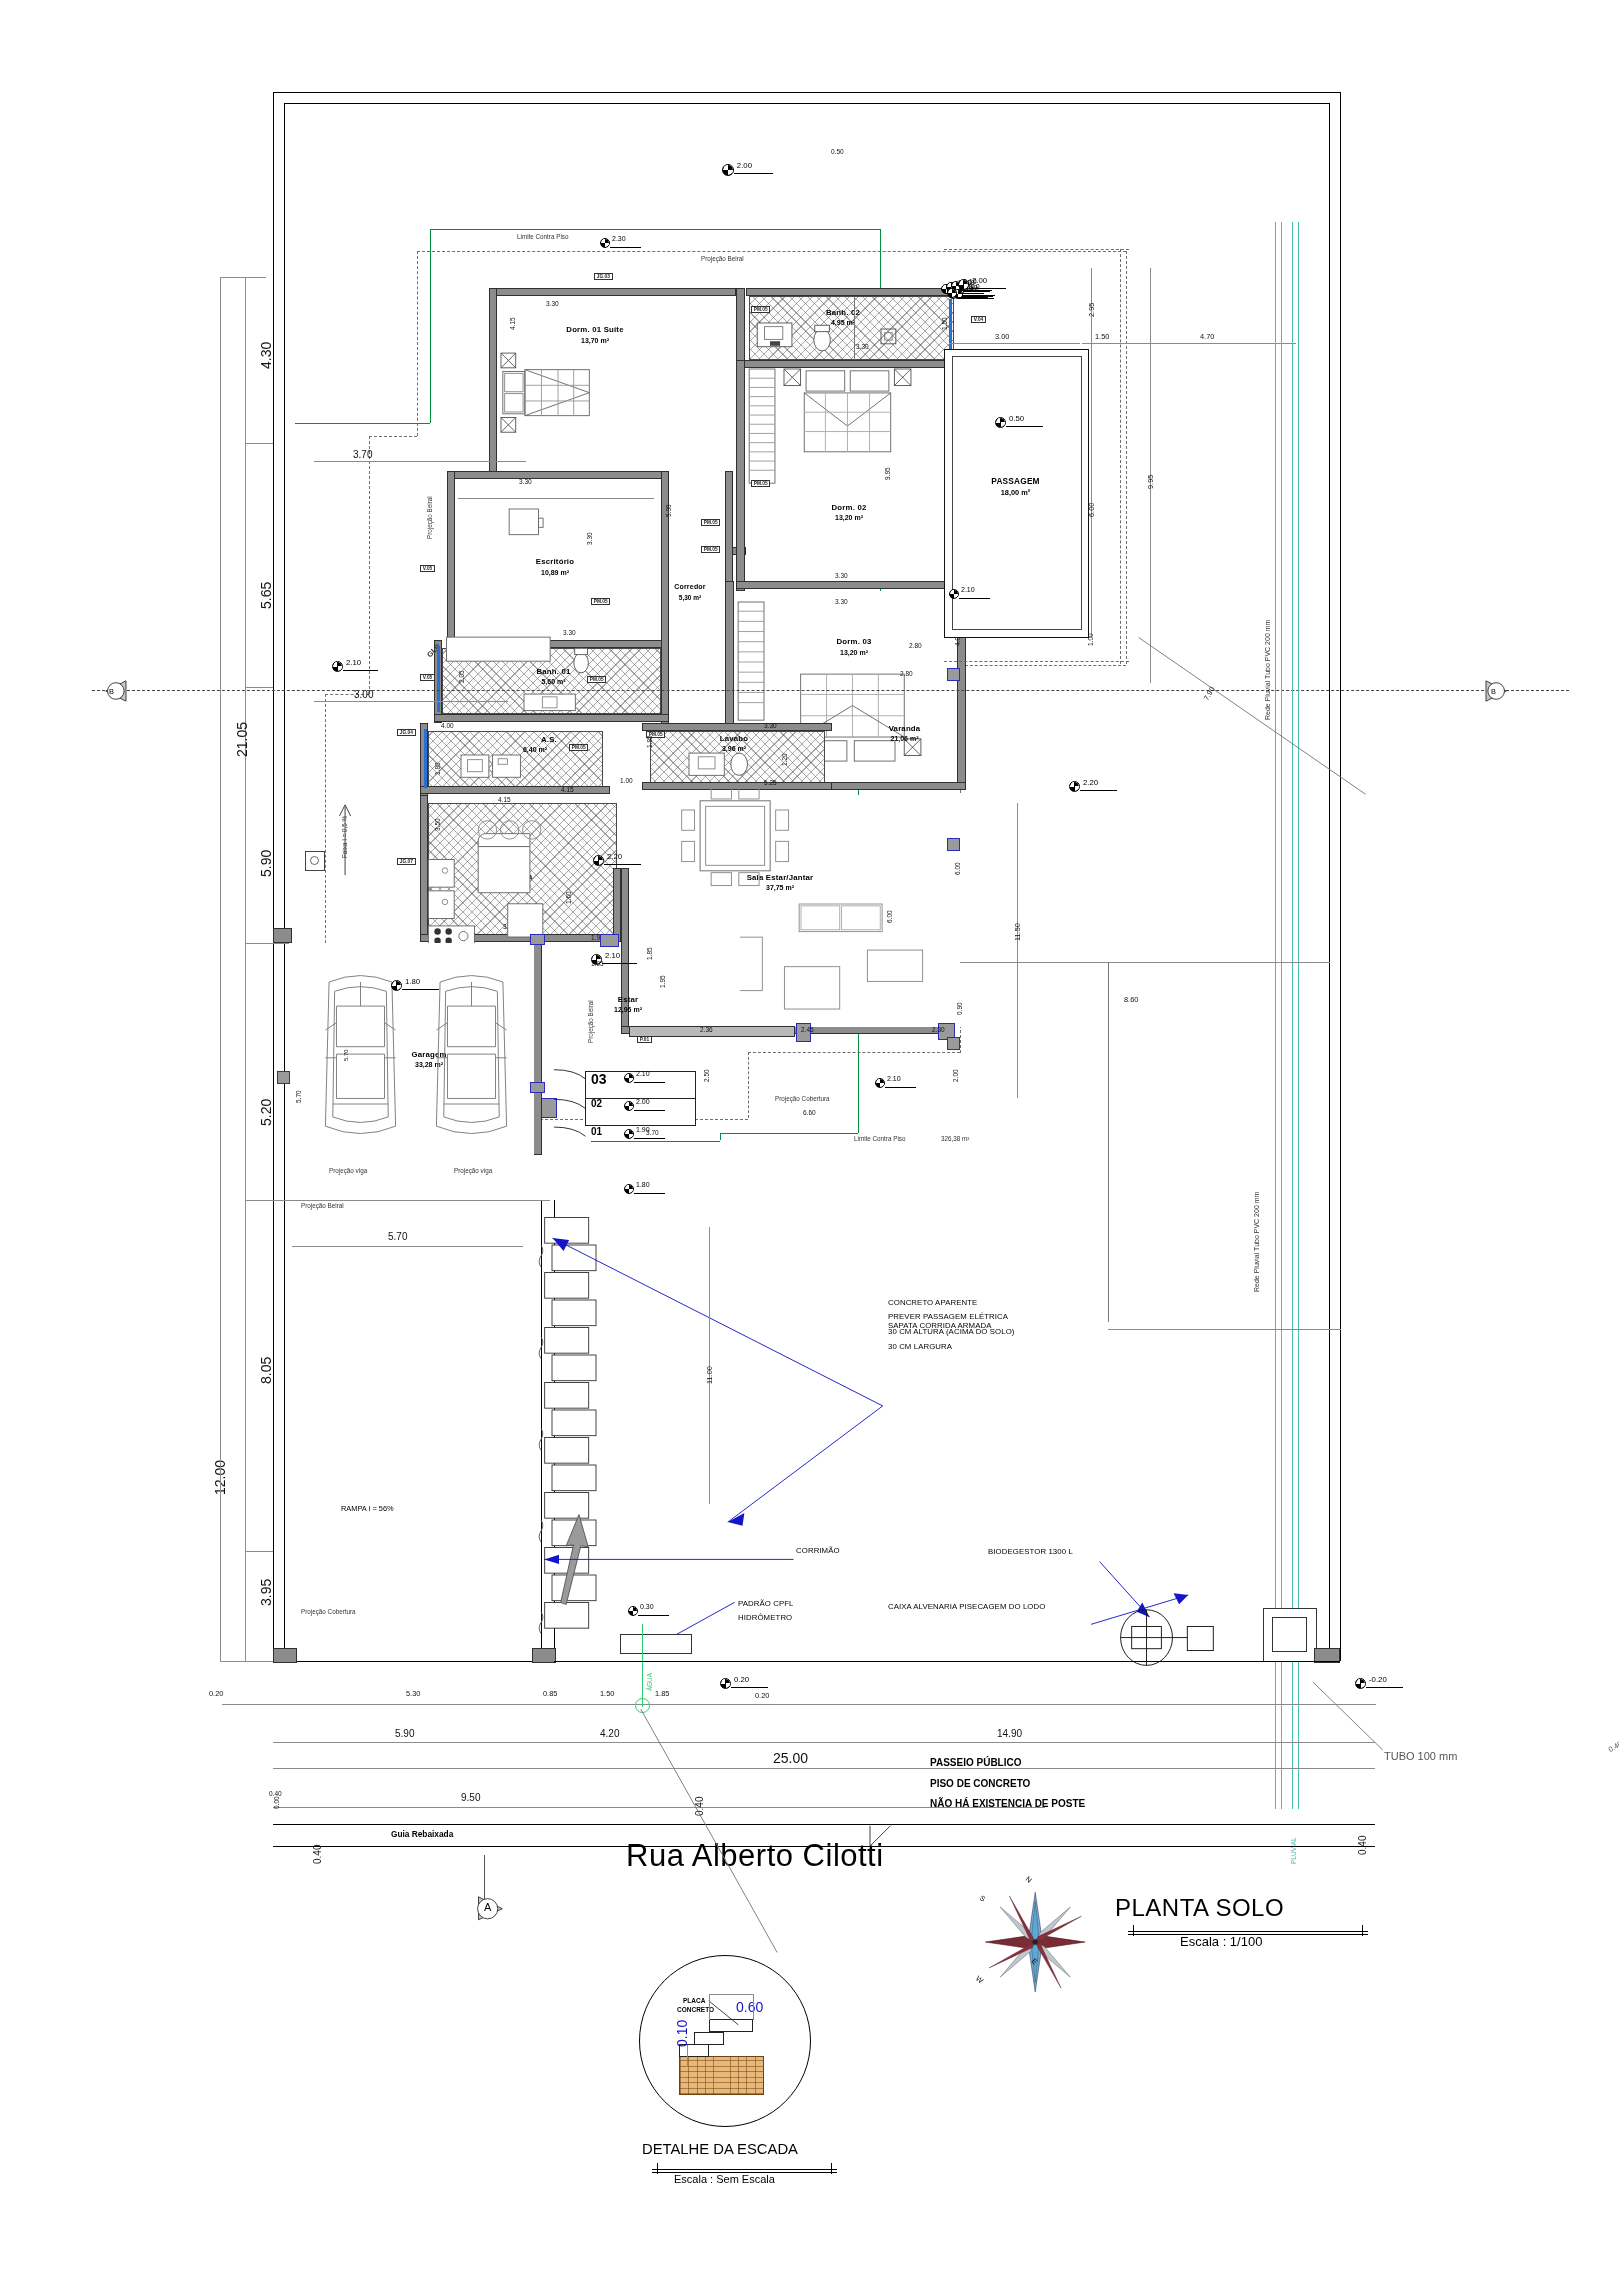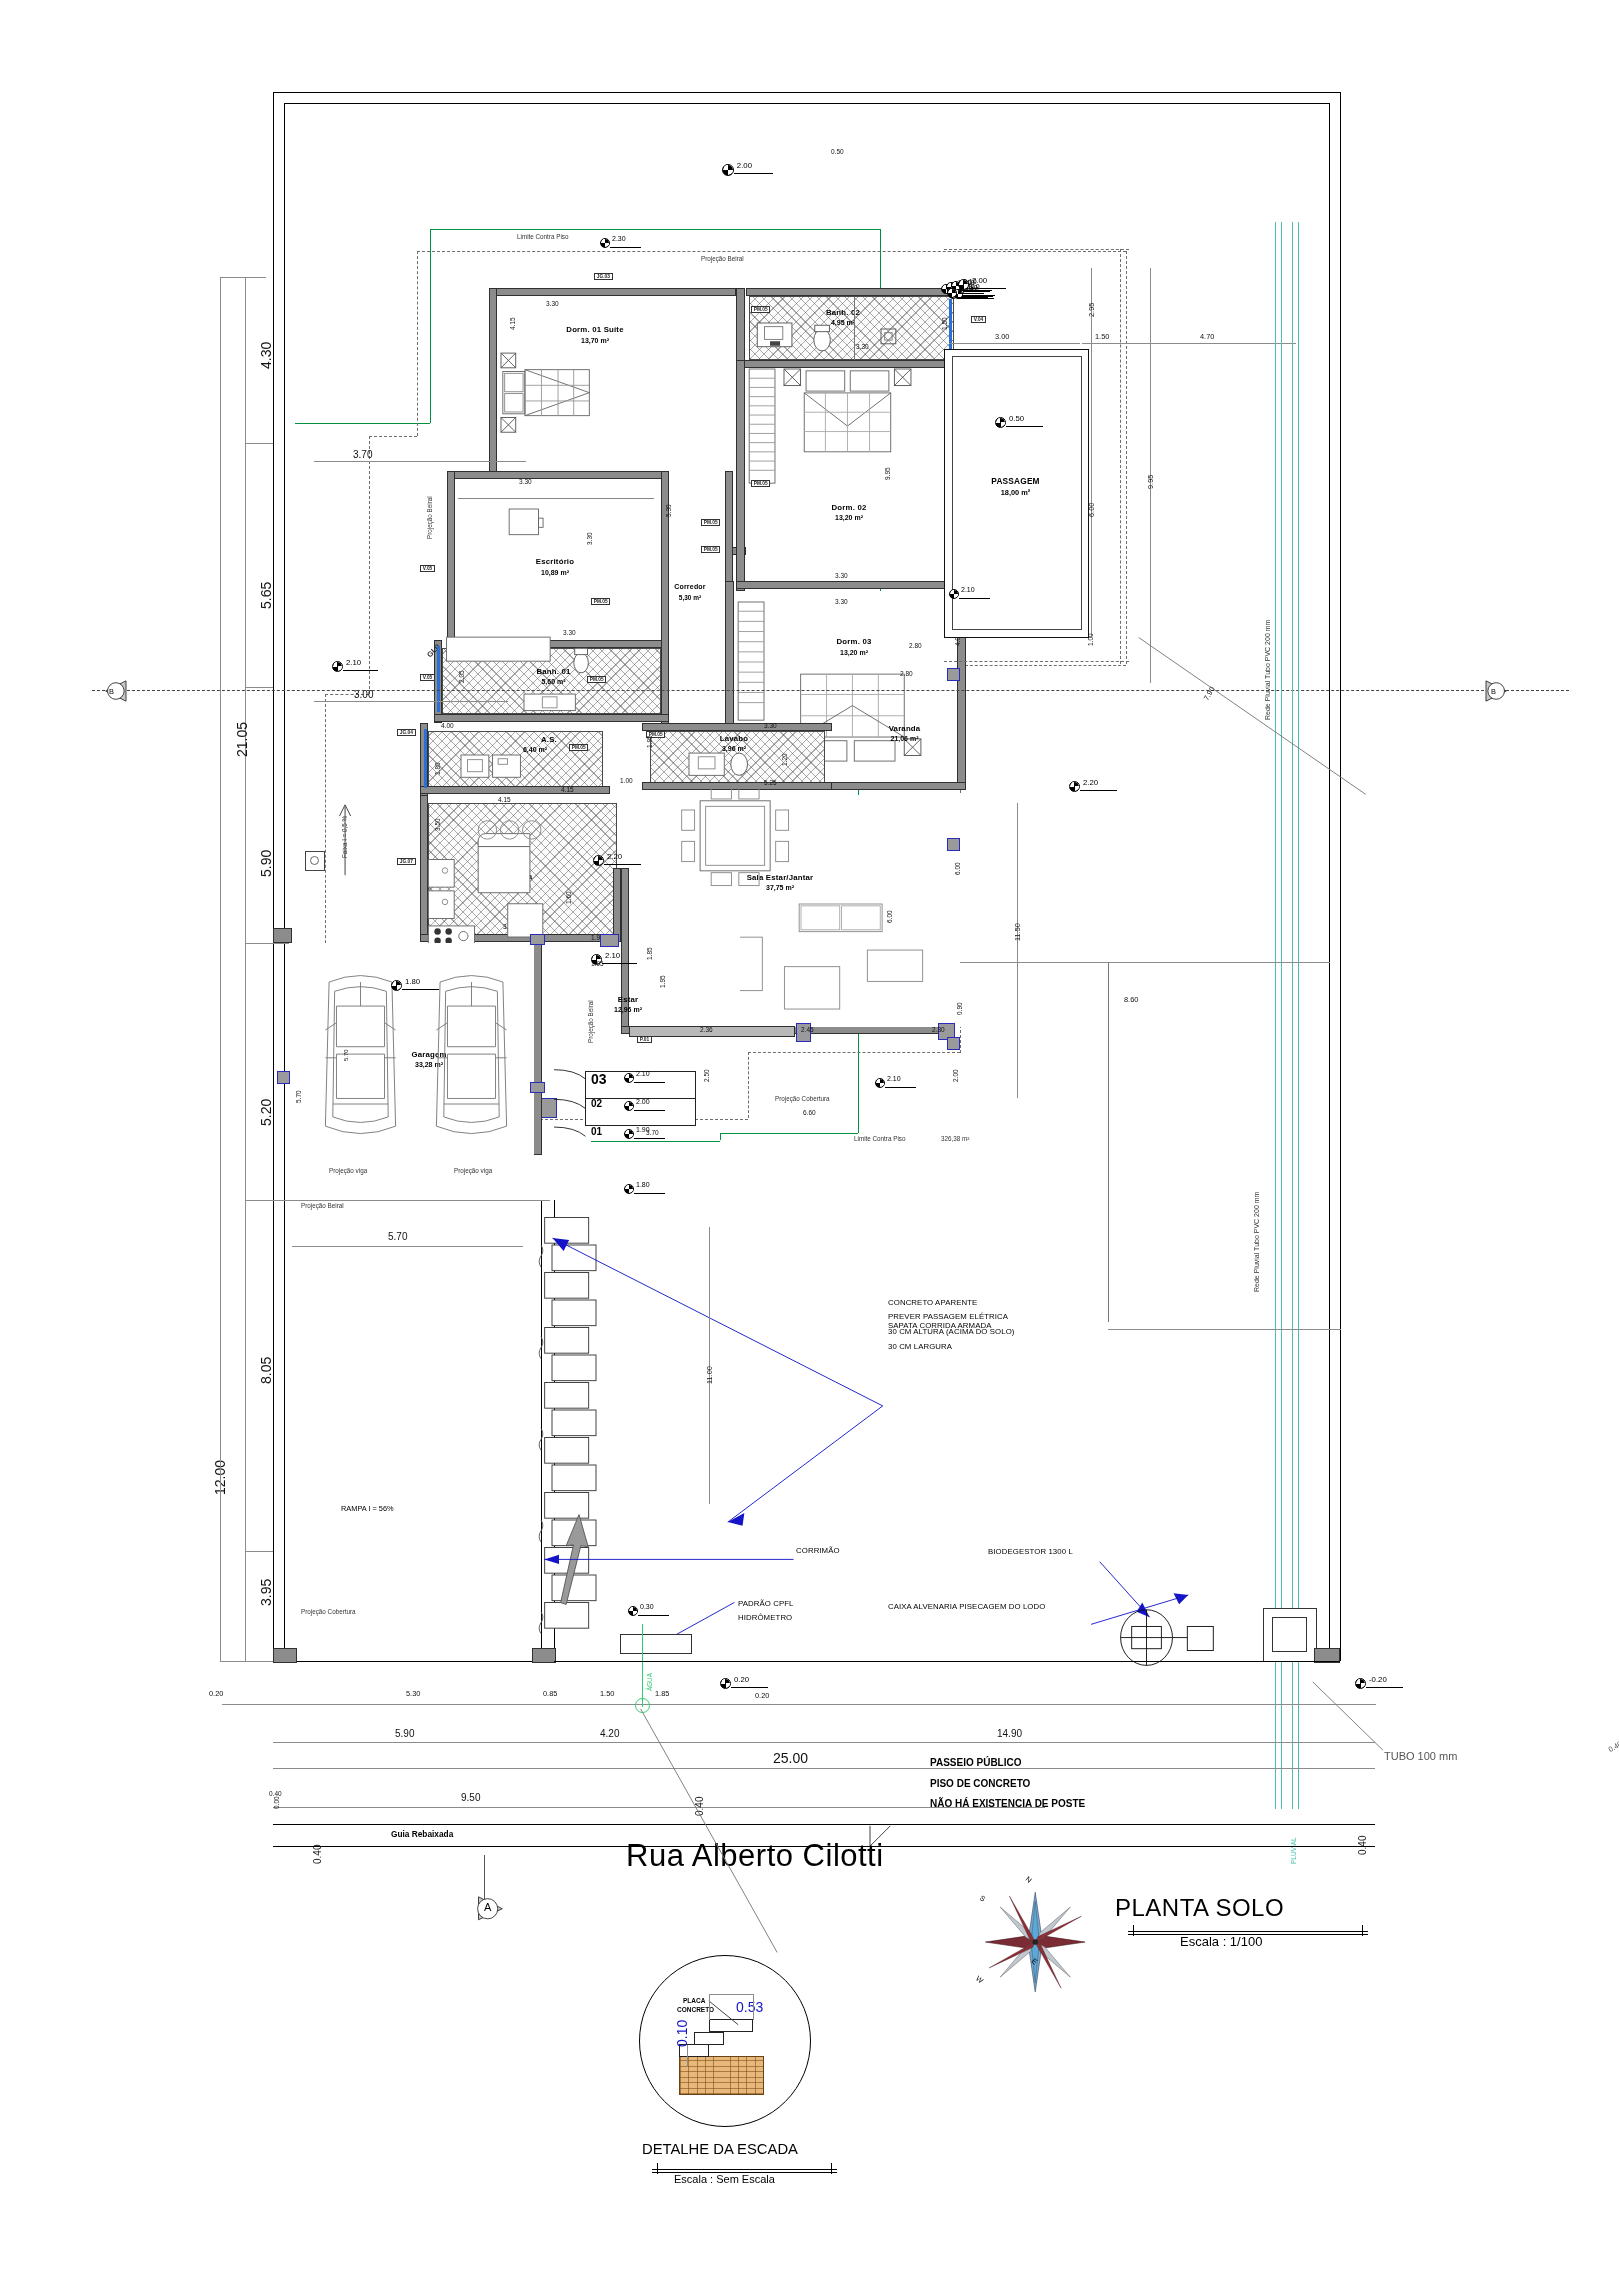--- a/index.html
+++ b/index.html
@@ -972,21 +972,21 @@
   <div class="circledetail" style="left:639px; top:1955px; width:172px; height:172px;"></div>
   <div class="brick" style="left:679px; top:2056px; width:85px; height:39px;"></div>
   <div class="stepbox" style="left:679px; top:2044px; width:29.5px; height:13px;"></div>
   <div class="stepbox" style="left:694px; top:2032px; width:29.5px; height:13px;"></div>
   <div class="stepbox" style="left:709px; top:2019px; width:44px; height:13px;"></div>
   <div class="txt" style="left:683px; top:1997px; font-size:6.5px; font-weight:bold;">PLACA</div>
   <div class="txt" style="left:677px; top:2006px; font-size:6.5px; font-weight:bold;">CONCRETO</div>
   <svg class="abs" style="left:707px; top:1999px;" width="46" height="29.5" viewBox="0 0 50 32">
     <line x1="2" y1="2" x2="34" y2="28" stroke="#333"></line>
   </svg>
-  <div class="txt bluebold" style="left:736px; top:1999px;">0.53</div>
+  <div class="txt bluebold" style="left:736px; top:1999px;">0.60</div>
   <div class="vtxt bluebold" style="left:674px; top:2047px; transform:rotate(-90deg);">0.10</div>
   <div class="hg" style="left:709px; top:1994px; width:44px;"></div>
   <div class="vg" style="left:687px; top:2045px; height:22px;"></div>
   <div class="vg" style="left:709px; top:1994px; height:26px;"></div>
   <div class="vg" style="left:753px; top:1994px; height:26px;"></div>
 
   <div class="txt dtitle" style="left:642px; top:2141px;">DETALHE DA ESCADA</div>
   <div class="h" style="left:652px; top:2169px; width:185px;"></div>
   <div class="h" style="left:652px; top:2172px; width:185px;"></div>
   <div class="v" style="left:657px; top:2163px; height:11px;"></div>

